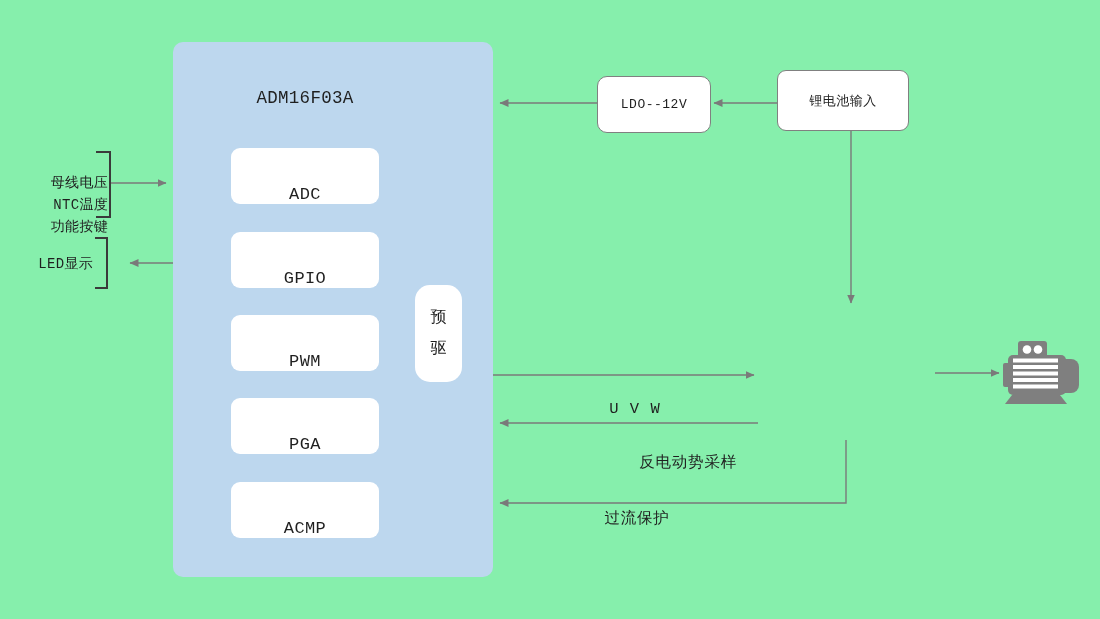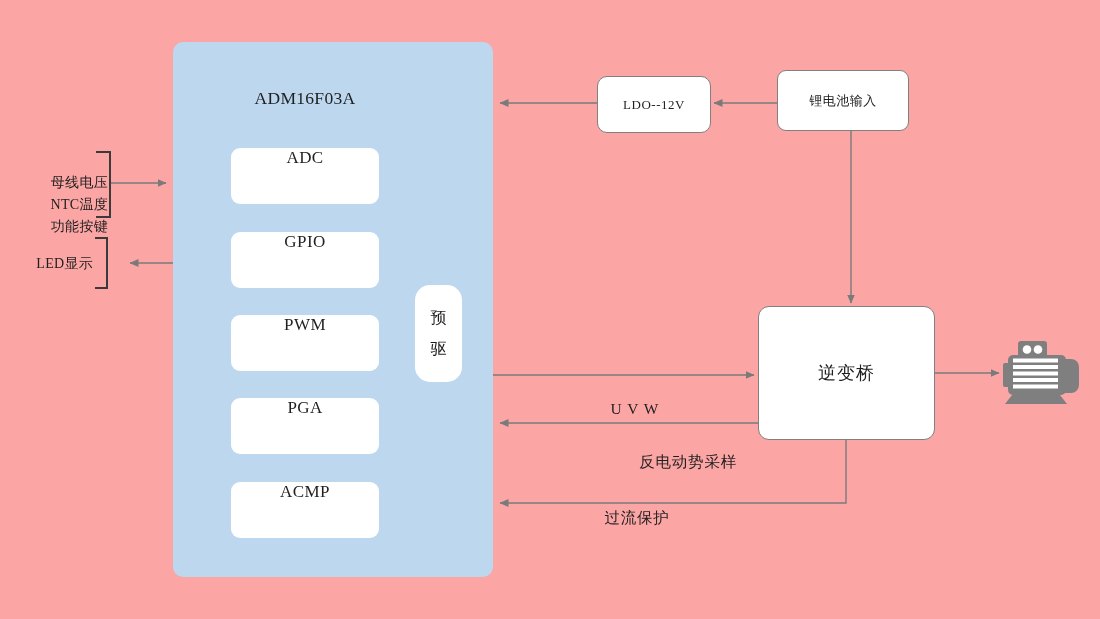--- a/index.html
+++ b/index.html
@@ -1,33 +1,33 @@
 <!DOCTYPE html>
 <html><head>
 <meta charset="utf-8">
 <style>
   html,body{margin:0;padding:0;background:#ffffff;}
   .canvas{
-    position:relative;width:1100px;height:619px;background:#fca5a5;overflow:hidden;
-    font-family:Liberation Serif, serif;color:#1f1f1f;
+    position:relative;width:1100px;height:619px;background:#86efac;overflow:hidden;
+    font-family:Liberation Mono, monospace;color:#1f1f1f;
   }
   .overlay{position:absolute;left:0;top:0;width:1100px;height:619px;pointer-events:none;}
   
   .chip{
     position:absolute;left:173px;top:42px;width:320px;height:535px;
     background:#BDD7EE;border-radius:10px;
   }
   .chip-title{
     position:absolute;left:58px;top:46px;width:148px;
     text-align:center;font-size:17.5px;letter-spacing:.3px;color:#1f1f1f;
   }
   .module{
     position:absolute;left:58px;width:148px;height:56px;
     background:#ffffff;border-radius:9px;
-    display:flex;align-items:flex-start;justify-content:center;
+    display:flex;align-items:flex-end;justify-content:center;
     font-size:17px;letter-spacing:.4px;
   }
   .m-adc{top:106px}.m-gpio{top:190px}.m-pwm{top:273px}.m-pga{top:356px}.m-acmp{top:440px}
   .predriver{
     position:absolute;left:242px;top:243px;width:47px;height:97px;
     background:#ffffff;border-radius:15px;
     display:flex;align-items:center;justify-content:center;
     font-size:16px;
   }
   .predriver span{display:block;width:1em;word-break:break-all;line-height:1.9;text-align:center;}
@@ -127,23 +127,20 @@
         <span>预驱</span>
       </div>
   </div>
 
   <div class="obox ldo">
       <span>LDO--12V</span>
     </div>
   <div class="obox battery">
       <span>锂电池输入</span>
     </div>
-  <div class="obox inverter">
-      <span>逆变桥</span>
-    </div>
 
   <div class="bus-group">
     <div>母线电压</div>
     <div>NTC温度</div>
     <div>功能按键</div>
   </div>
   <div class="led-label">LED显示</div>
 
   <div class="sig sig-uvw">U V W</div>
   <div class="sig sig-bemf">反电动势采样</div>

